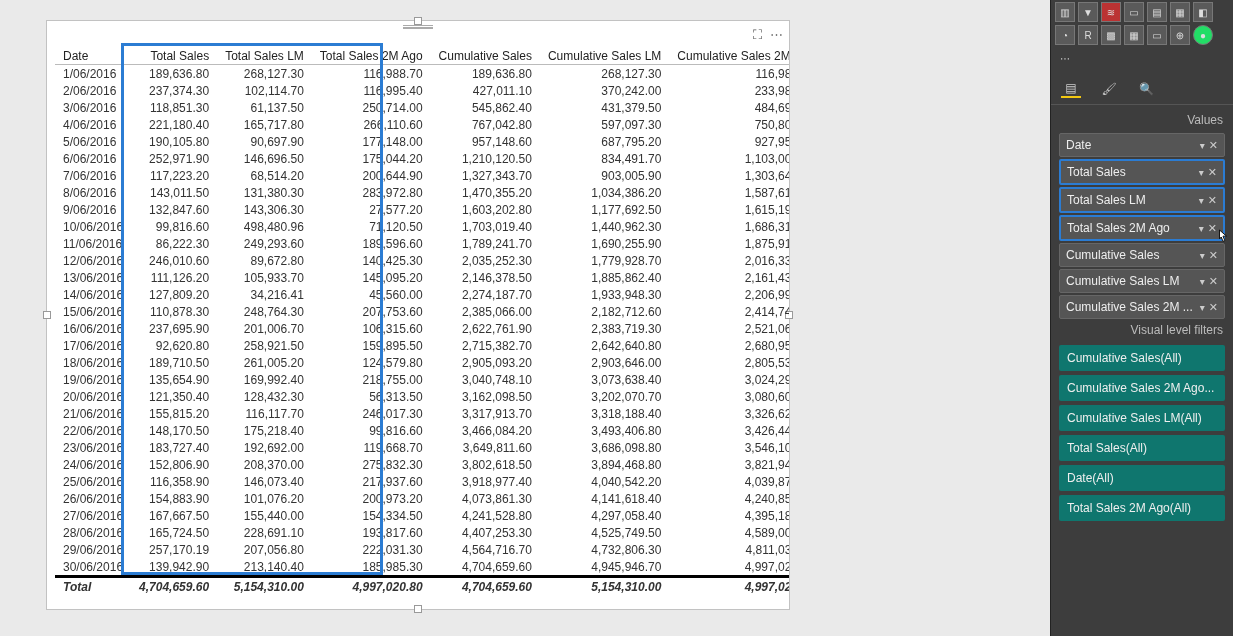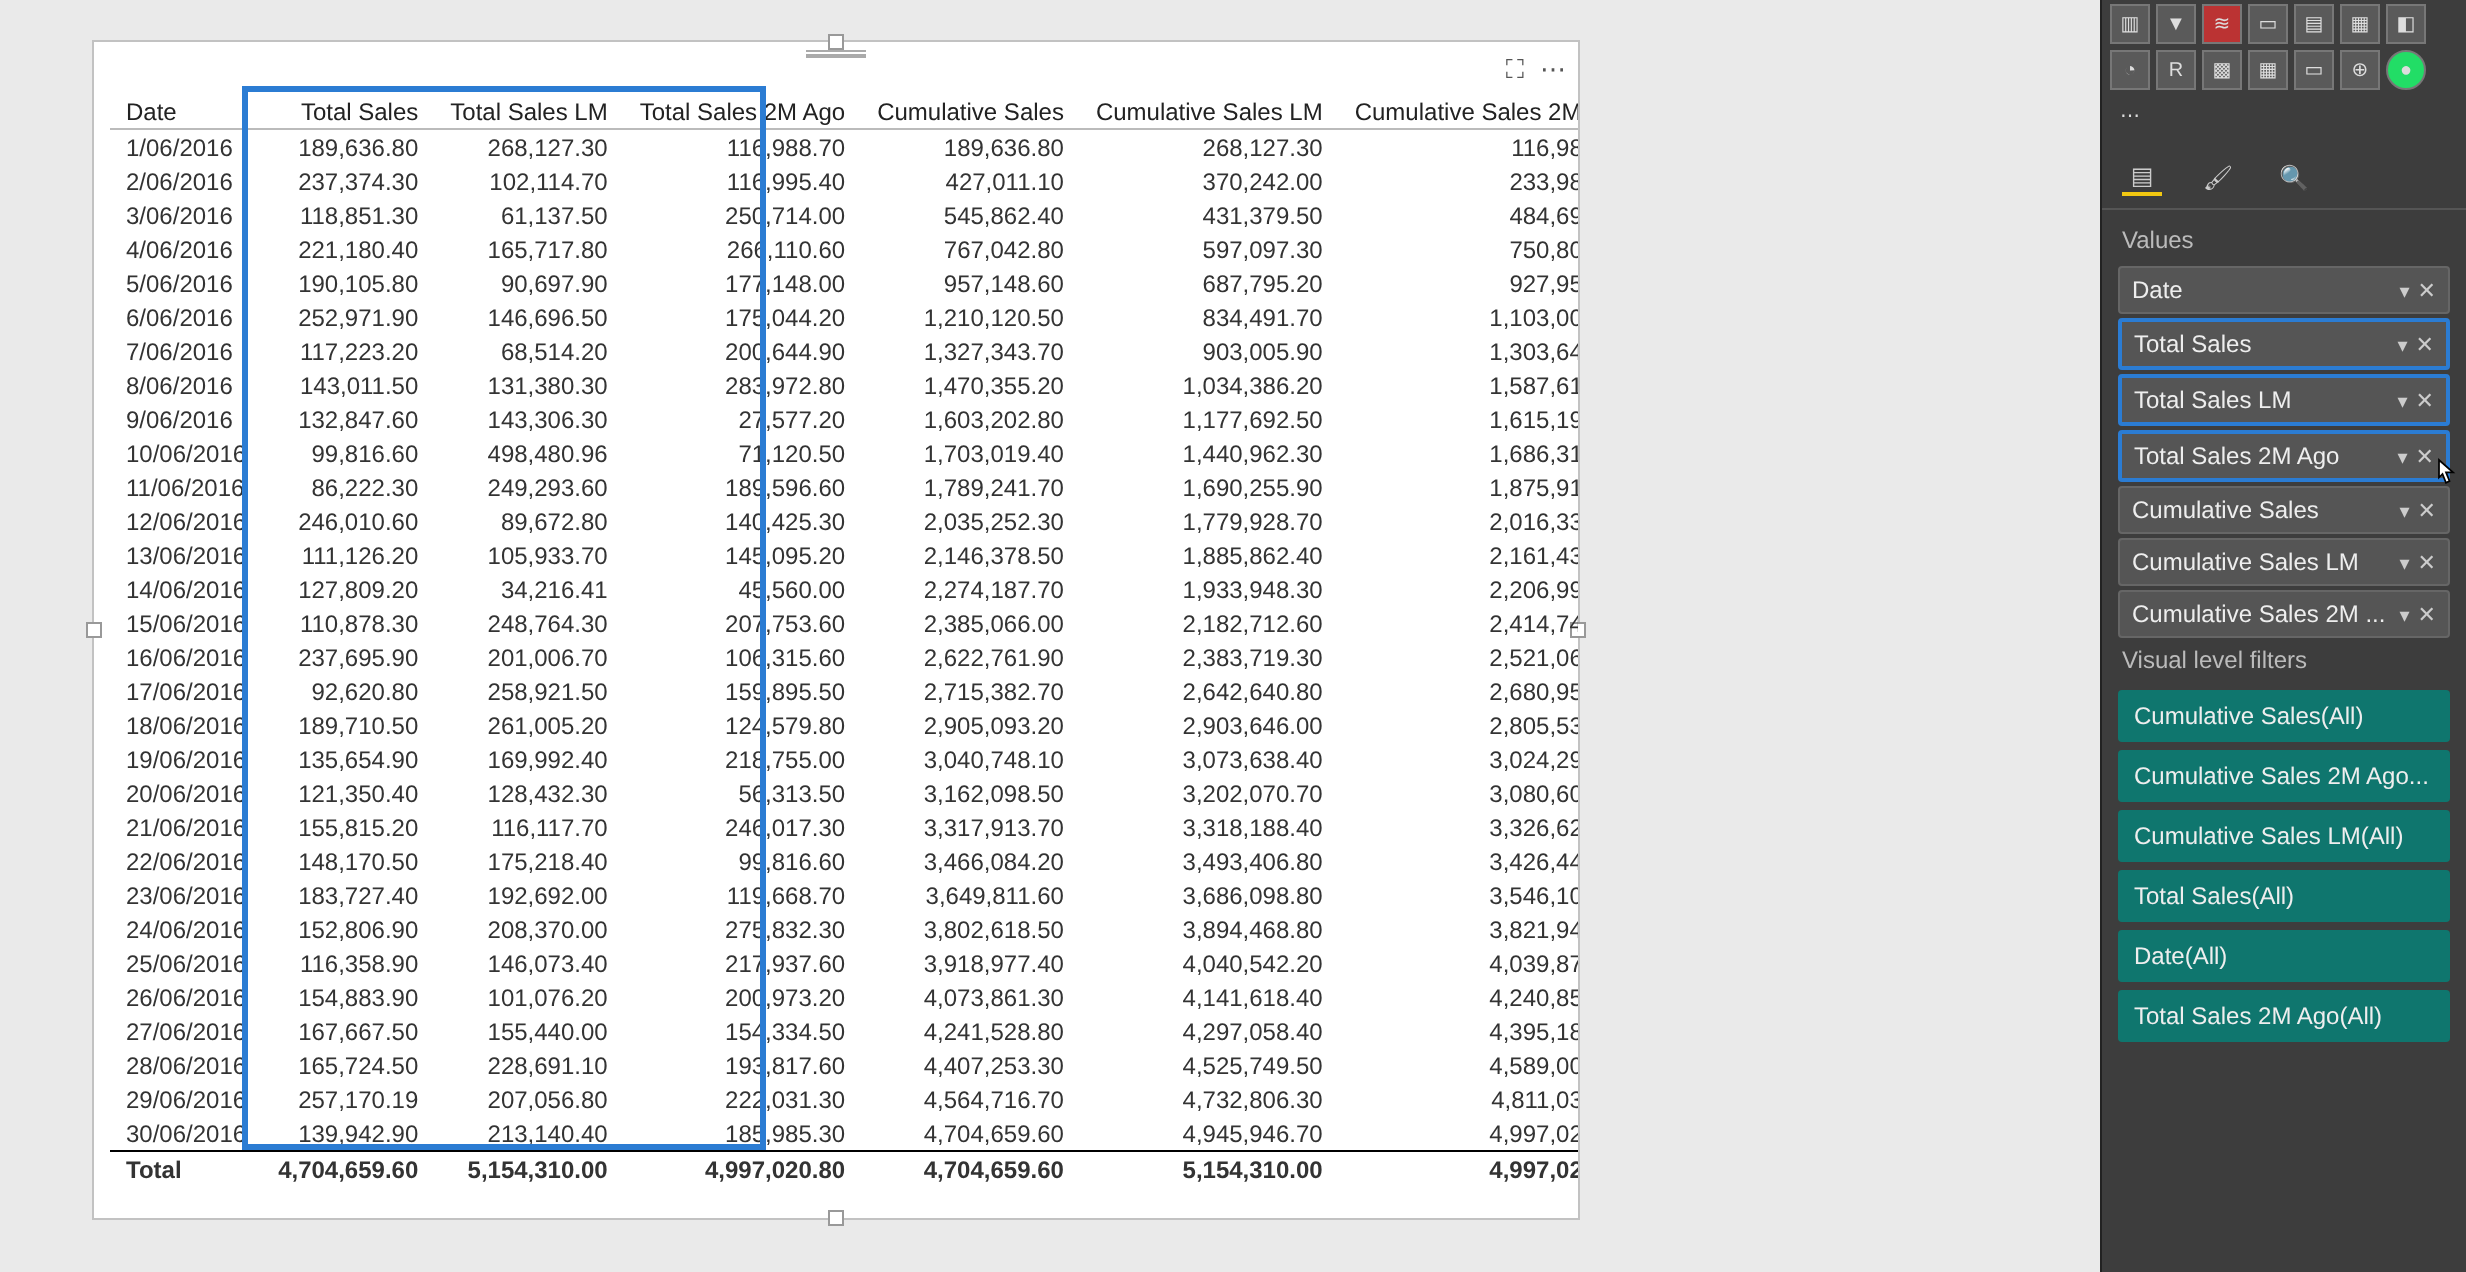--- a/index.html
+++ b/index.html
@@ -13,33 +13,33 @@
   .vh-r  { right: -4px; top: 50%; transform: translateY(-50%); }
   .drag-bar { position: absolute; left: 50%; top: 4px; transform: translateX(-50%); width: 30px; height: 4px; display:flex; flex-direction:column; justify-content:space-between;}
   .drag-bar div { height:1px; background:#aaa;}
   .visual-actions { position: absolute; right: 6px; top: 6px; display: flex; gap: 8px; color: #555; font-size: 13px; }
   .visual-actions span { cursor: pointer; }
   .tbl-wrap { position: absolute; left: 8px; top: 26px; right: 0px; bottom: 8px; overflow: hidden; }
   table { border-collapse: collapse; font-size: 12px; color: #333; width: 100%; }
   th, td { padding: 1.5px 8px; text-align: right; white-space: nowrap; font-weight: normal; }
   th { border-bottom: 1px solid #bbb; font-size: 12px; color:#222; }
   th:first-child, td:first-child { text-align: left; }
-  tbody tr:last-child td { font-weight: bold; border-top: 1px solid #000000; }
+  tbody tr:last-child td { font-weight: bold; border-top: 3px solid #000000; font-style: italic; }
   .col-highlight { position: absolute; border: 3px solid #2b7cd3; pointer-events: none; }
 
   
   .side { position: absolute; right: 0; top: 0; width: 183px; height: 636px; background: #3d3d3d; color: #ddd; font-size: 12px; border-left: 1px solid #222; }
   .viz-row { display: flex; flex-wrap: wrap; padding: 2px 4px 0 4px; gap: 3px 3px; }
   .viz-icon { width: 20px; height: 20px; background: #5a5a5a; border: 1px solid #777; display:flex; align-items:center; justify-content:center; font-size:10px; color:#ddd; cursor:pointer; }
   .viz-icon.red { background:#b33; }
   .viz-icon.globe { border-radius:50%; background:#2d6; }
   .pane-tabs { display:flex; gap: 18px; padding: 8px 10px 6px 10px; border-bottom: 1px solid #555; margin-top:4px;}
   .pane-tab { width: 20px; height: 18px; display:flex; align-items:center; justify-content:center; cursor:pointer; color:#ccc; }
   .pane-tab.active { border-bottom: 2px solid #f2c811; }
-  .section-label { padding: 8px 10px 4px 10px; color: #bbb; font-size: 12px; }
+  .section-label { padding: 8px 10px 4px 10px; color: #bbb; font-size: 12px; text-align: right; }
   .well { margin: 2px 8px; background: #555; border: 1px solid #666; border-radius: 2px; padding: 4px 6px; display:flex; align-items:center; justify-content:space-between; color:#eee; font-size:12px; cursor:grab; position:relative;}
   .well.selected { border: 2px solid #2b7cd3; }
   .well .caret { font-size:10px; color:#ccc; margin-left:4px;}
   .well .x { font-size:11px; color:#ccc; margin-left:4px; cursor:pointer;}
   .filters-h { padding: 14px 10px 4px 10px; font-weight: 600; font-size: 14px; color:#fff;}
   .filter-card { margin: 4px 8px; background: #0f766e; padding: 6px 8px; border-radius: 2px; font-size: 12px; color:#eee; cursor:pointer;}
   .pagelevel { padding: 10px 10px 4px 10px; color:#aaa; font-size:12px;}
   .cursor-hand { position:absolute; width:14px; height:18px; pointer-events:none; }
 </style>
 </head>

